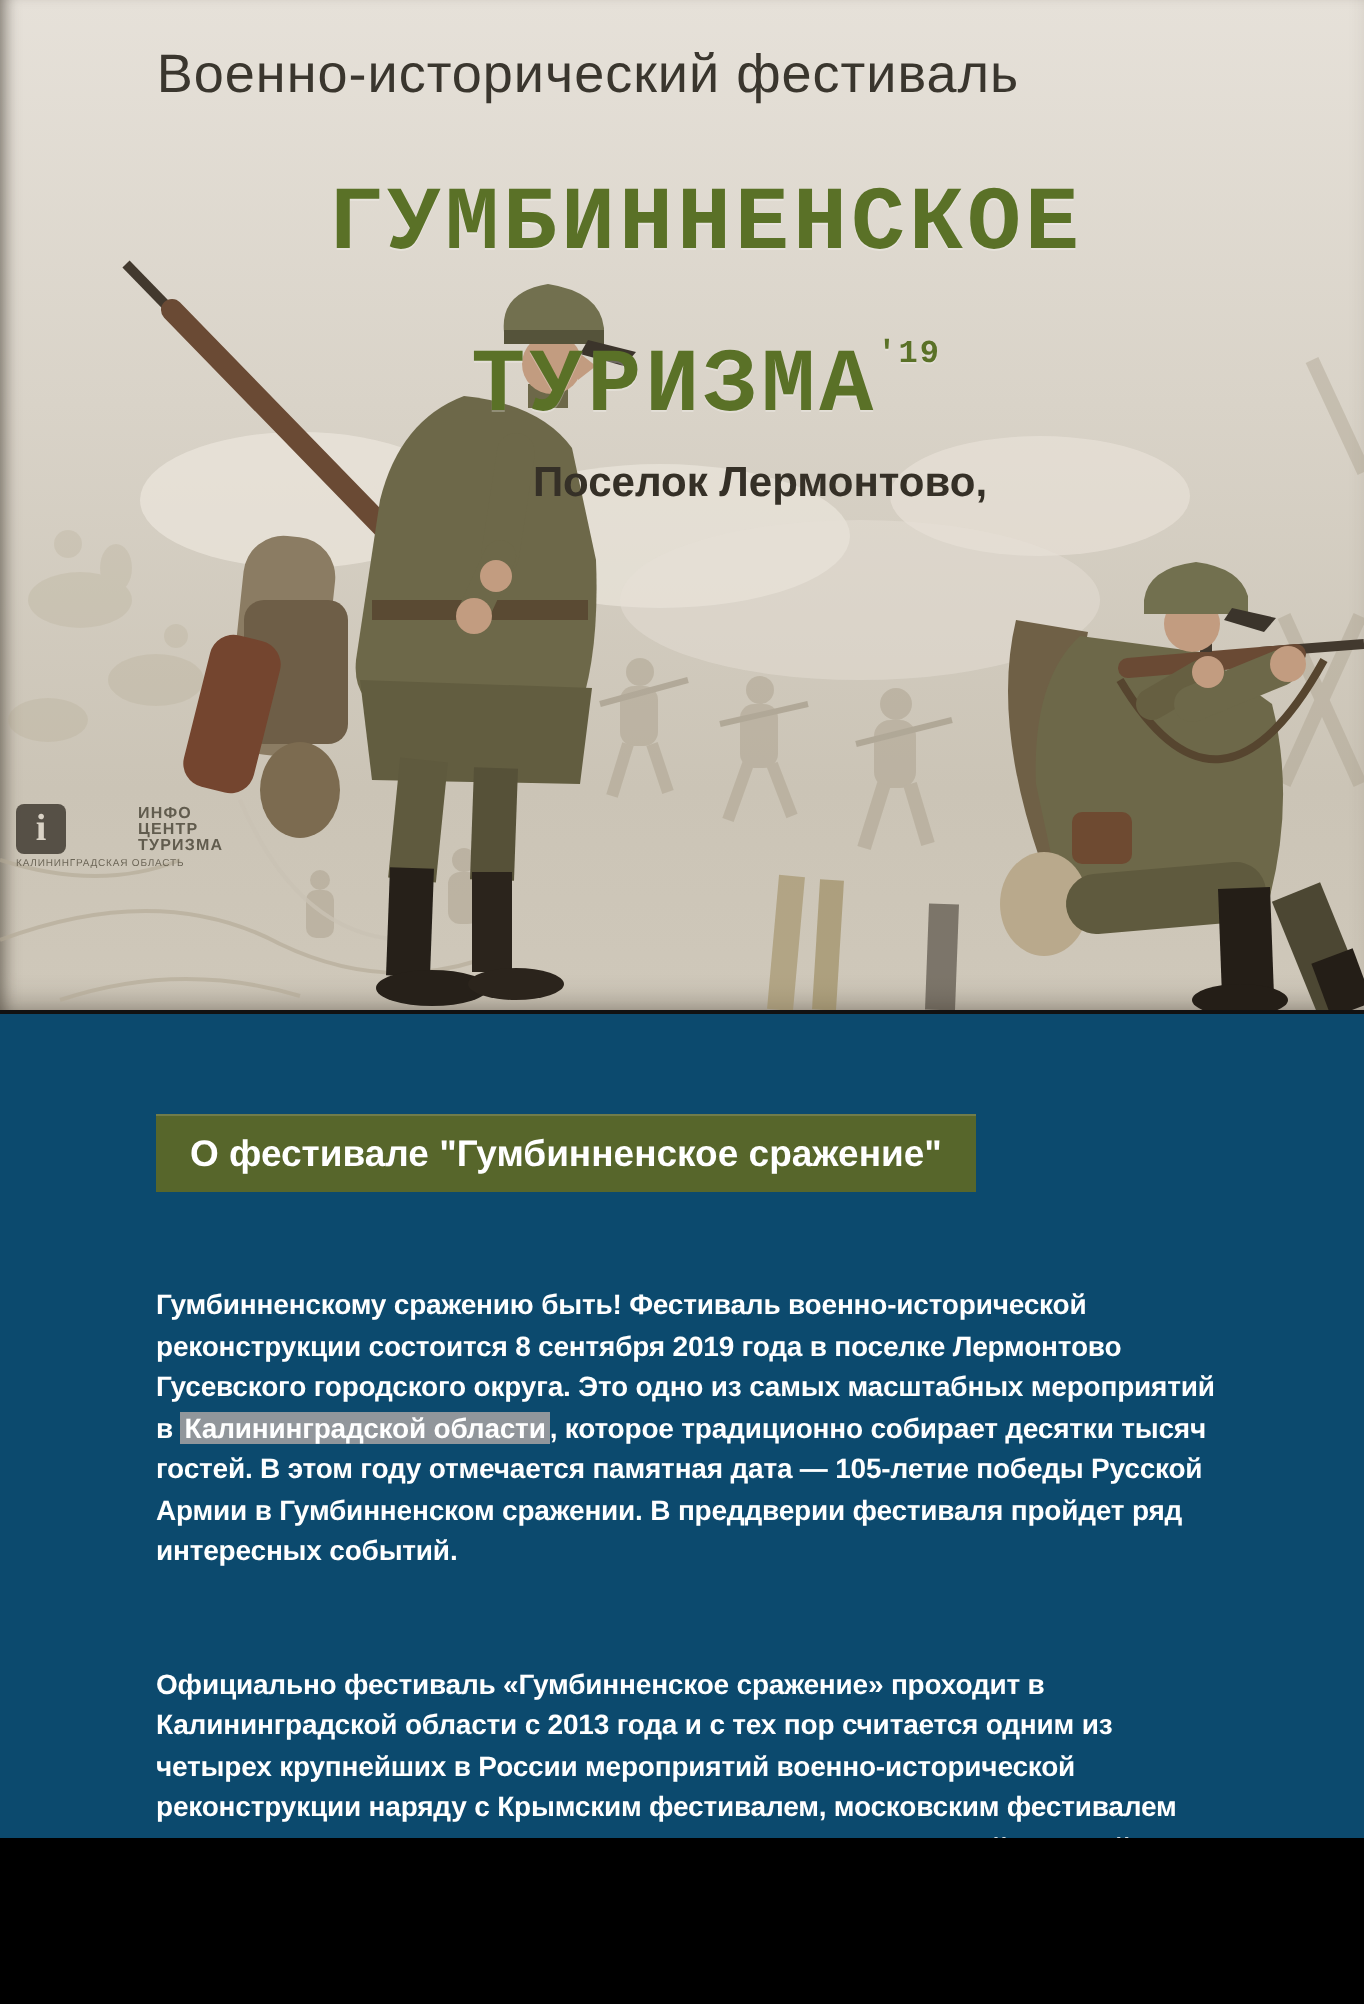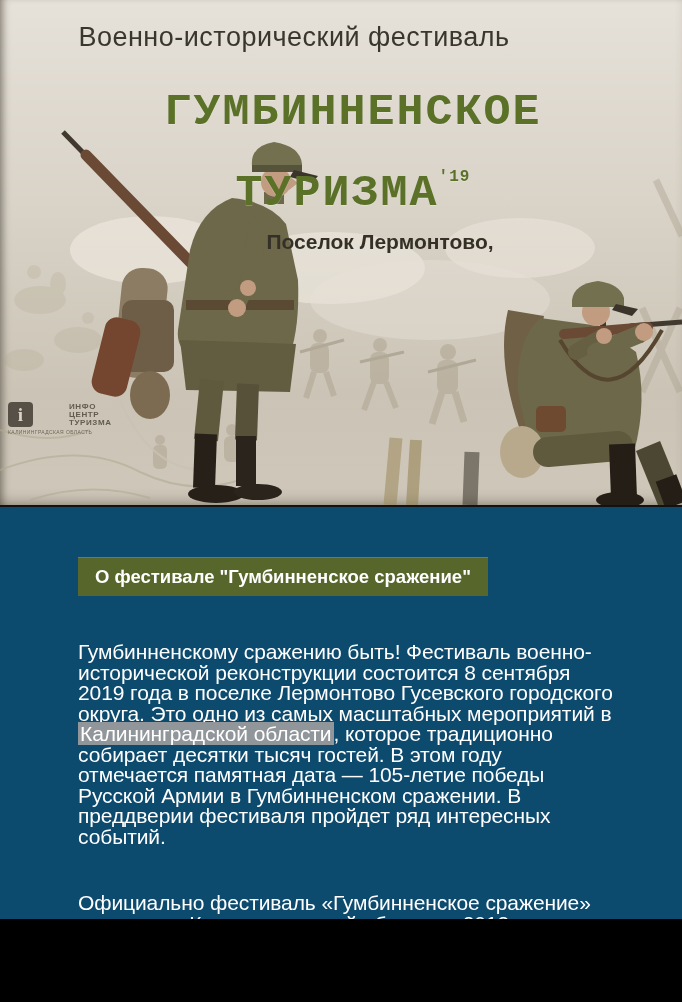--- a/index.html
+++ b/index.html
@@ -54,21 +54,21 @@
 
   
   .about { position:relative; width:682px; color:#fff; }
   .badge {
     display:inline-block; margin:50px 0 0 78px; padding:9px 17px 8px;
     background:#57662b; color:#ffffff; font-size:18.5px; font-weight:bold;
     box-shadow:inset 0 1px 0 rgba(255,255,255,.15);
   }
   .about p {
     margin:46px 0 0 78px; width:536px;
-    font-size:21px; line-height:20.5px; font-weight:normal; color:#ffffff;
+    font-size:14px; line-height:20.5px; font-weight:bold; color:#ffffff;
     letter-spacing:-0.1px;
   }
   .about p.second { }
   .hl {
     background:#91969b; color:#ffffff; padding:0 2px; cursor:pointer;
   }
 </style>
 </head>
 <body>
 

